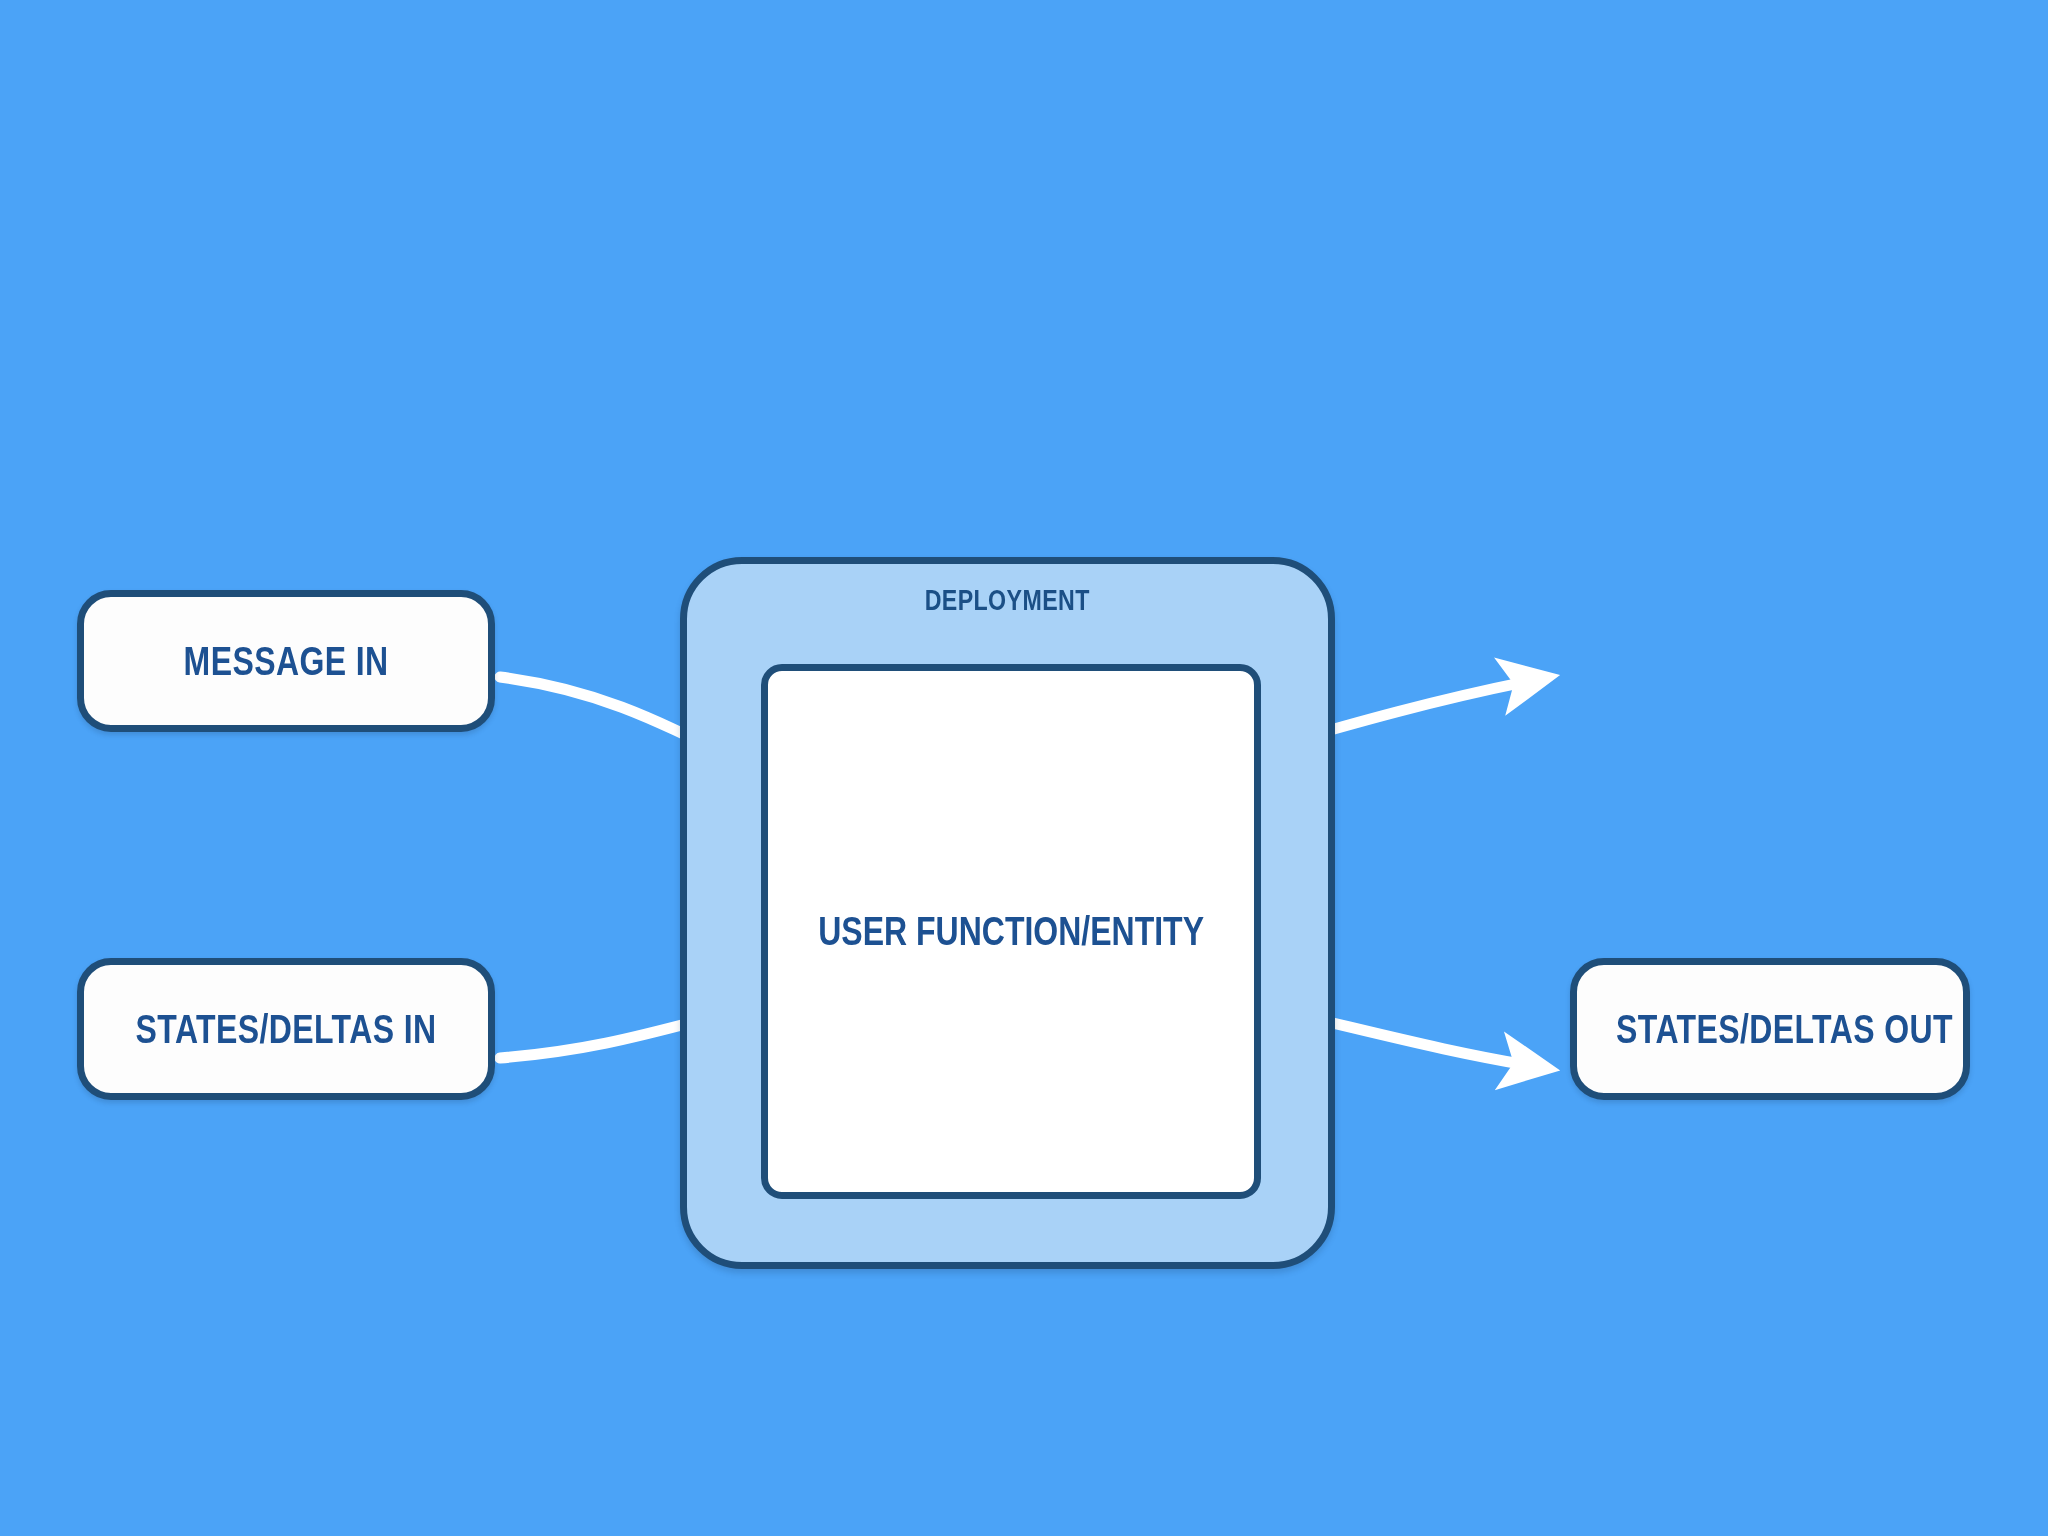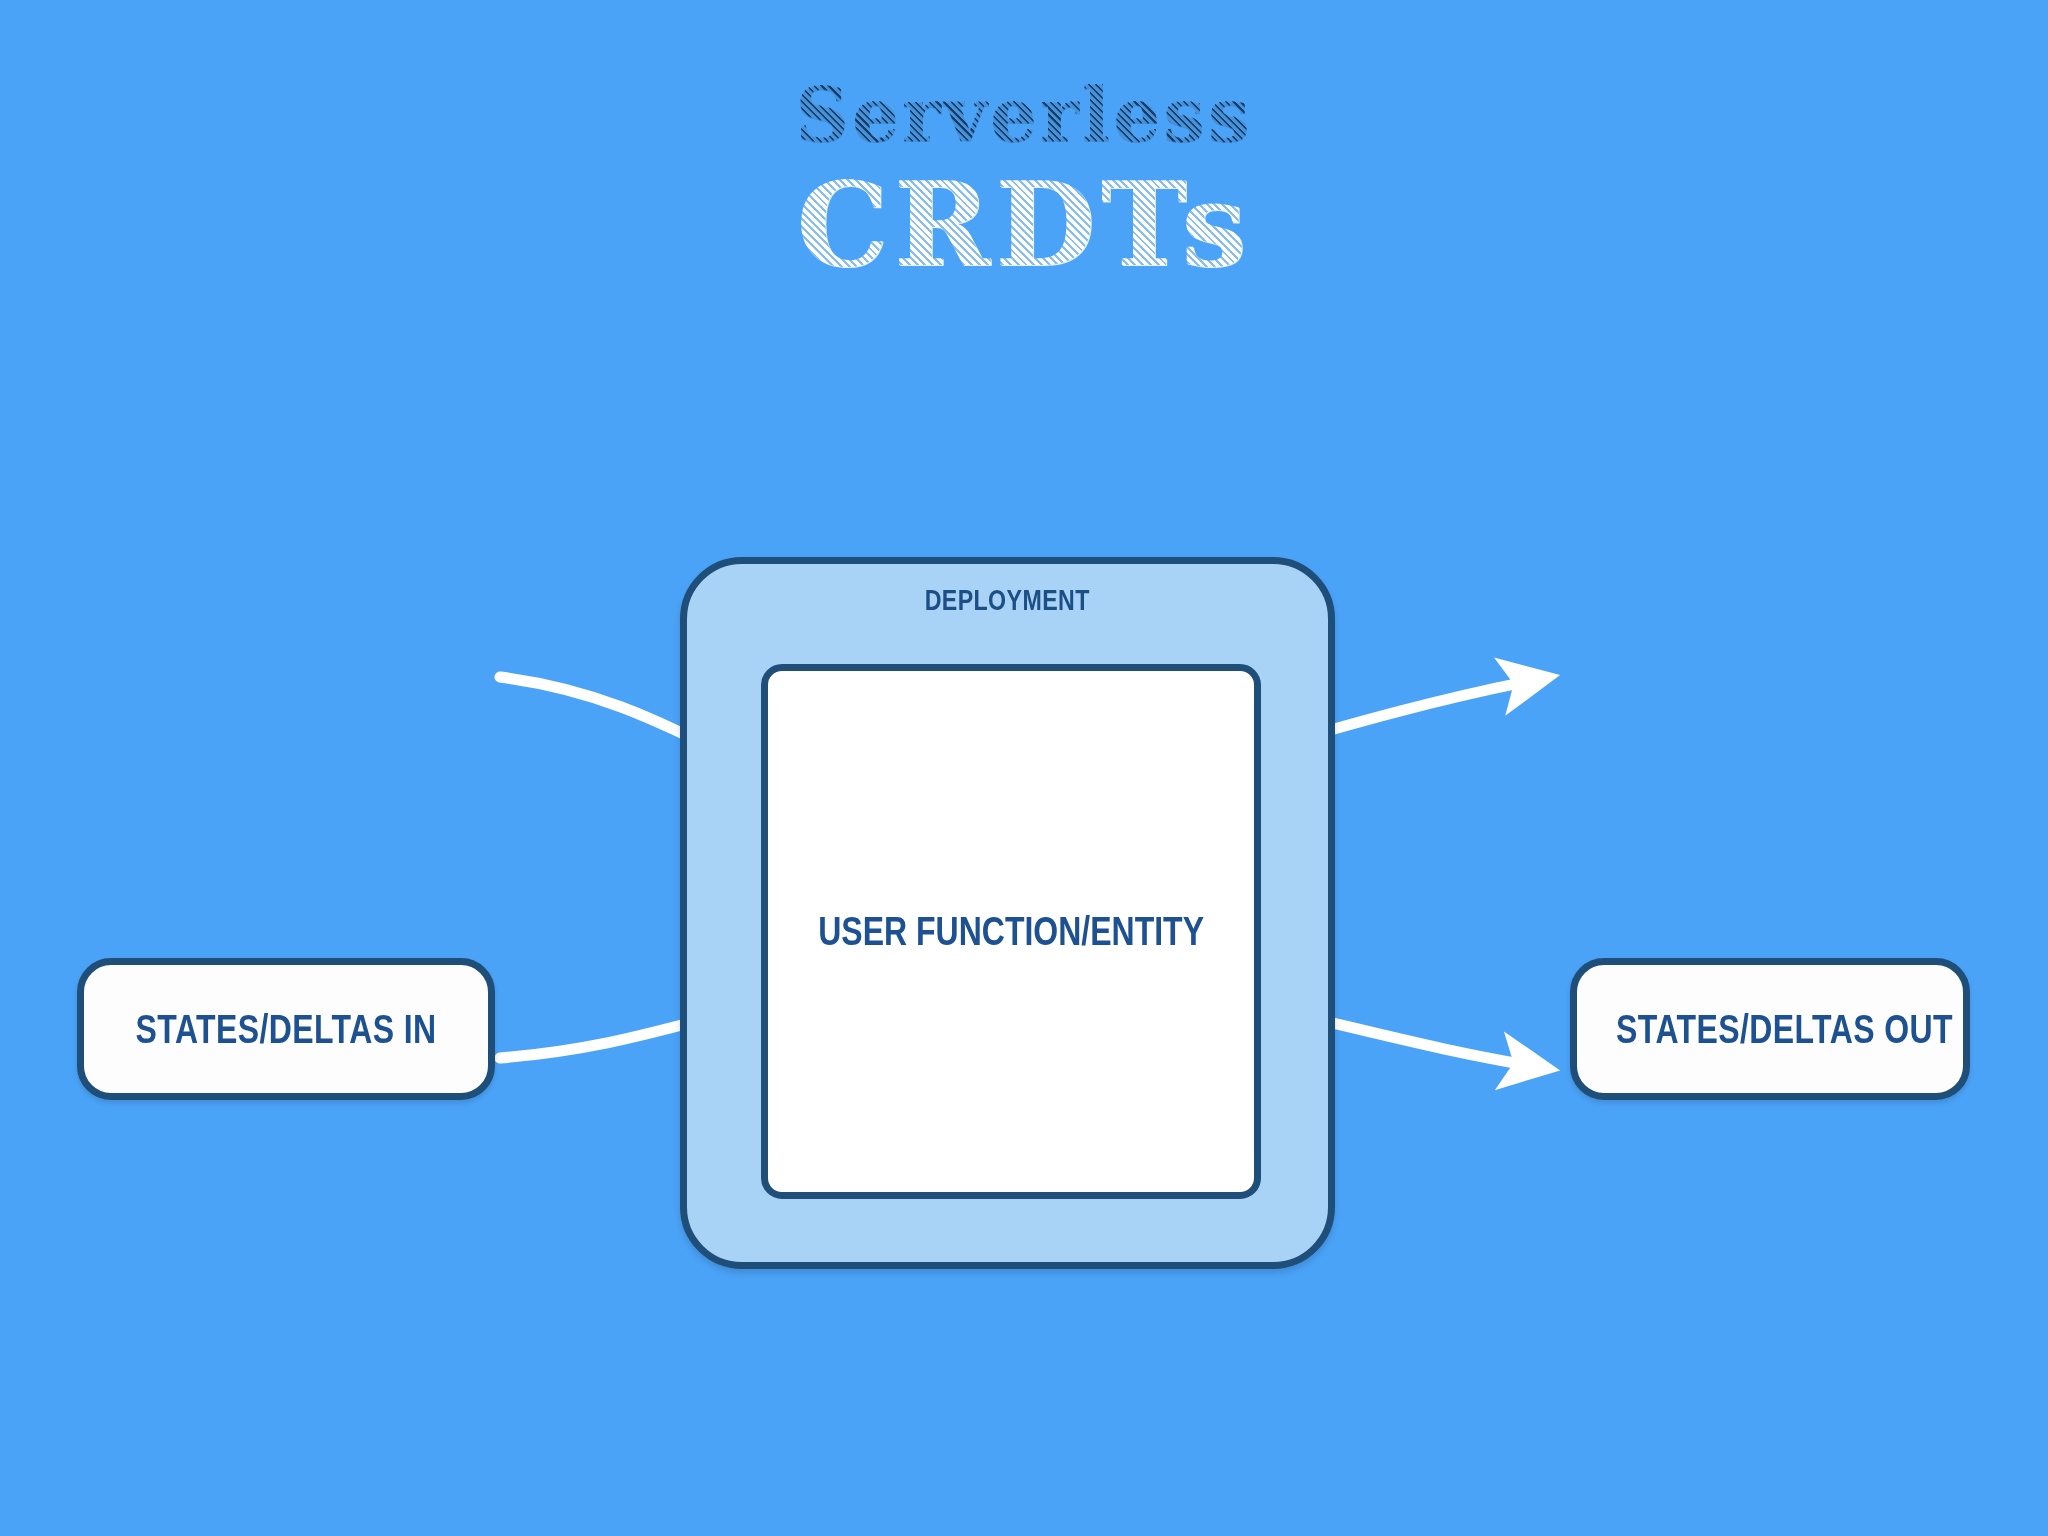--- a/index.html
+++ b/index.html
@@ -165,42 +165,40 @@
     width: 2048px;
     height: 1536px;
     pointer-events: none;
   }
 </style>
 </head>
 <body>
 
 <div id="stage">
 
-  <div id="title-block">
-    <div class="title-line" id="title-top">Serverless</div>
-    <br>
-    <div class="title-line" id="title-main">CRDTs</div>
-  </div>
 
   <svg id="arrow-layer" viewBox="0 0 2048 1536" xmlns="http://www.w3.org/2000/svg">
     <defs>
       <marker id="ahead" markerWidth="6" markerHeight="6" refX="4.2" refY="3" orient="auto" markerUnits="strokeWidth">
         <path d="M0,0.3 L5.6,3 L0,5.7 L1.3,3 Z" fill="#ffffff"></path>
       </marker>
     </defs>
 
     <path d="M 500 677 C 600 690, 660 722, 740 762" fill="none" stroke="#ffffff" stroke-width="11" stroke-linecap="round" marker-end="url(#ahead)"></path>
 
     <path d="M 500 1058 C 600 1050, 660 1030, 740 1010" fill="none" stroke="#ffffff" stroke-width="11" stroke-linecap="round" marker-end="url(#ahead)"></path>
 
     <path d="M 1243 755 C 1330 730, 1430 700, 1545 678" fill="none" stroke="#ffffff" stroke-width="11" stroke-linecap="round" marker-end="url(#ahead)"></path>
 
     <path d="M 1243 1003 C 1330 1020, 1430 1050, 1545 1068" fill="none" stroke="#ffffff" stroke-width="11" stroke-linecap="round" marker-end="url(#ahead)"></path>
   </svg>
 
+  <div class="node-box" id="box-message-in">
+    <div class="node-label">MESSAGE IN</div>
+  </div>
 
   <div class="node-box" id="box-states-in">
     <div class="node-label">STATES/DELTAS IN</div>
   </div>
 
   <div id="deployment-container">
     <div id="deployment-label">
       <span>DEPLOYMENT</span>
     </div>
     <div id="user-function-box">

